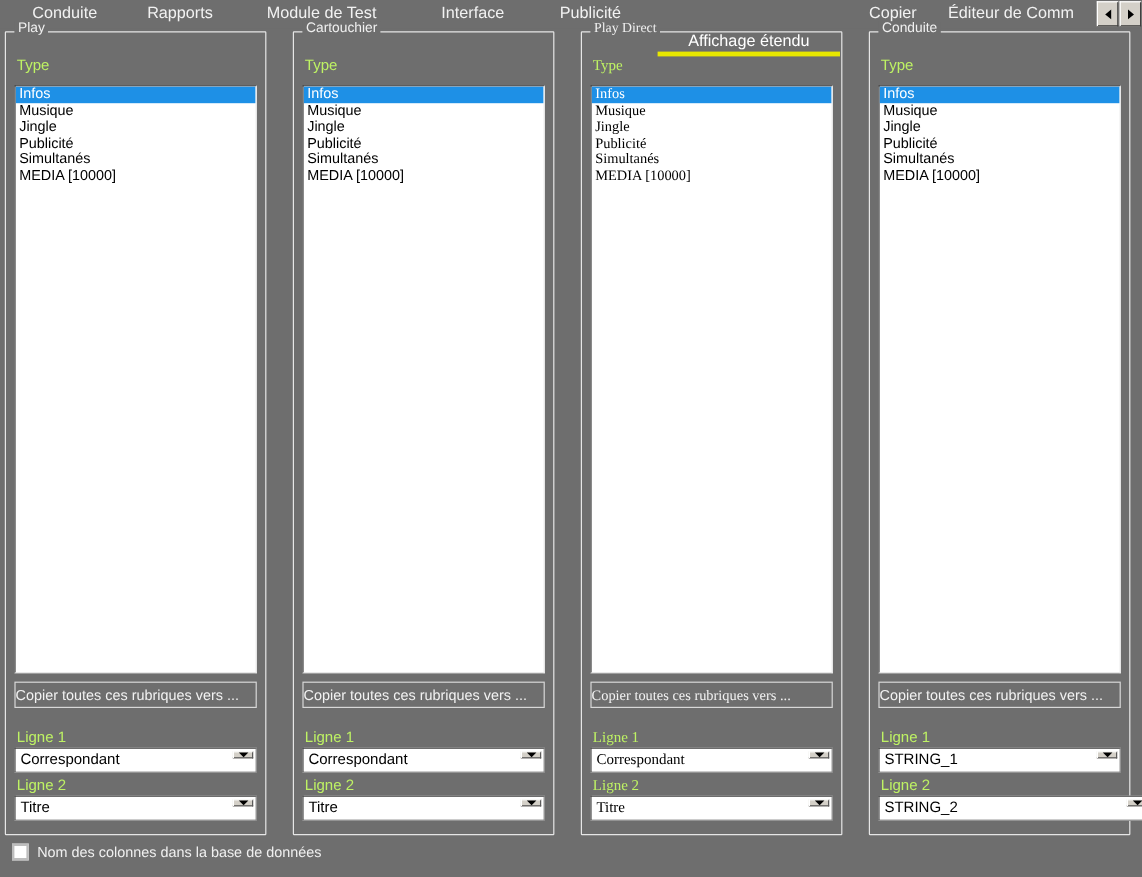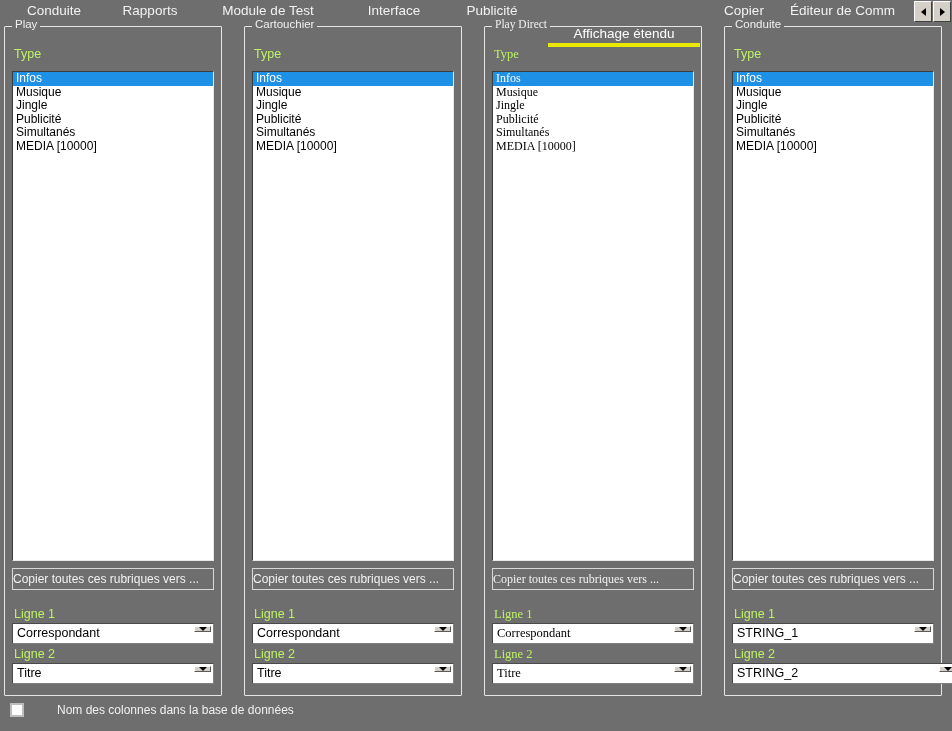--- a/index.html
+++ b/index.html
@@ -187,21 +187,20 @@
     border-top: 4px solid #000000;
     display: block;
   }
 
   
   #dbcheck-row {
     position: absolute;
     left: 10px; top: 703px;
     display: flex; align-items: center;
     cursor: default;
-    gap: 26px;
   }
   #dbcheck-box {
     width: 14px; height: 14px;
     background: #ffffff;
     border: 2px solid #bdbdbd;
     margin-right: 7px;
     flex: none;
   }
   #dbcheck-label {
     color: #f0f0f0;

